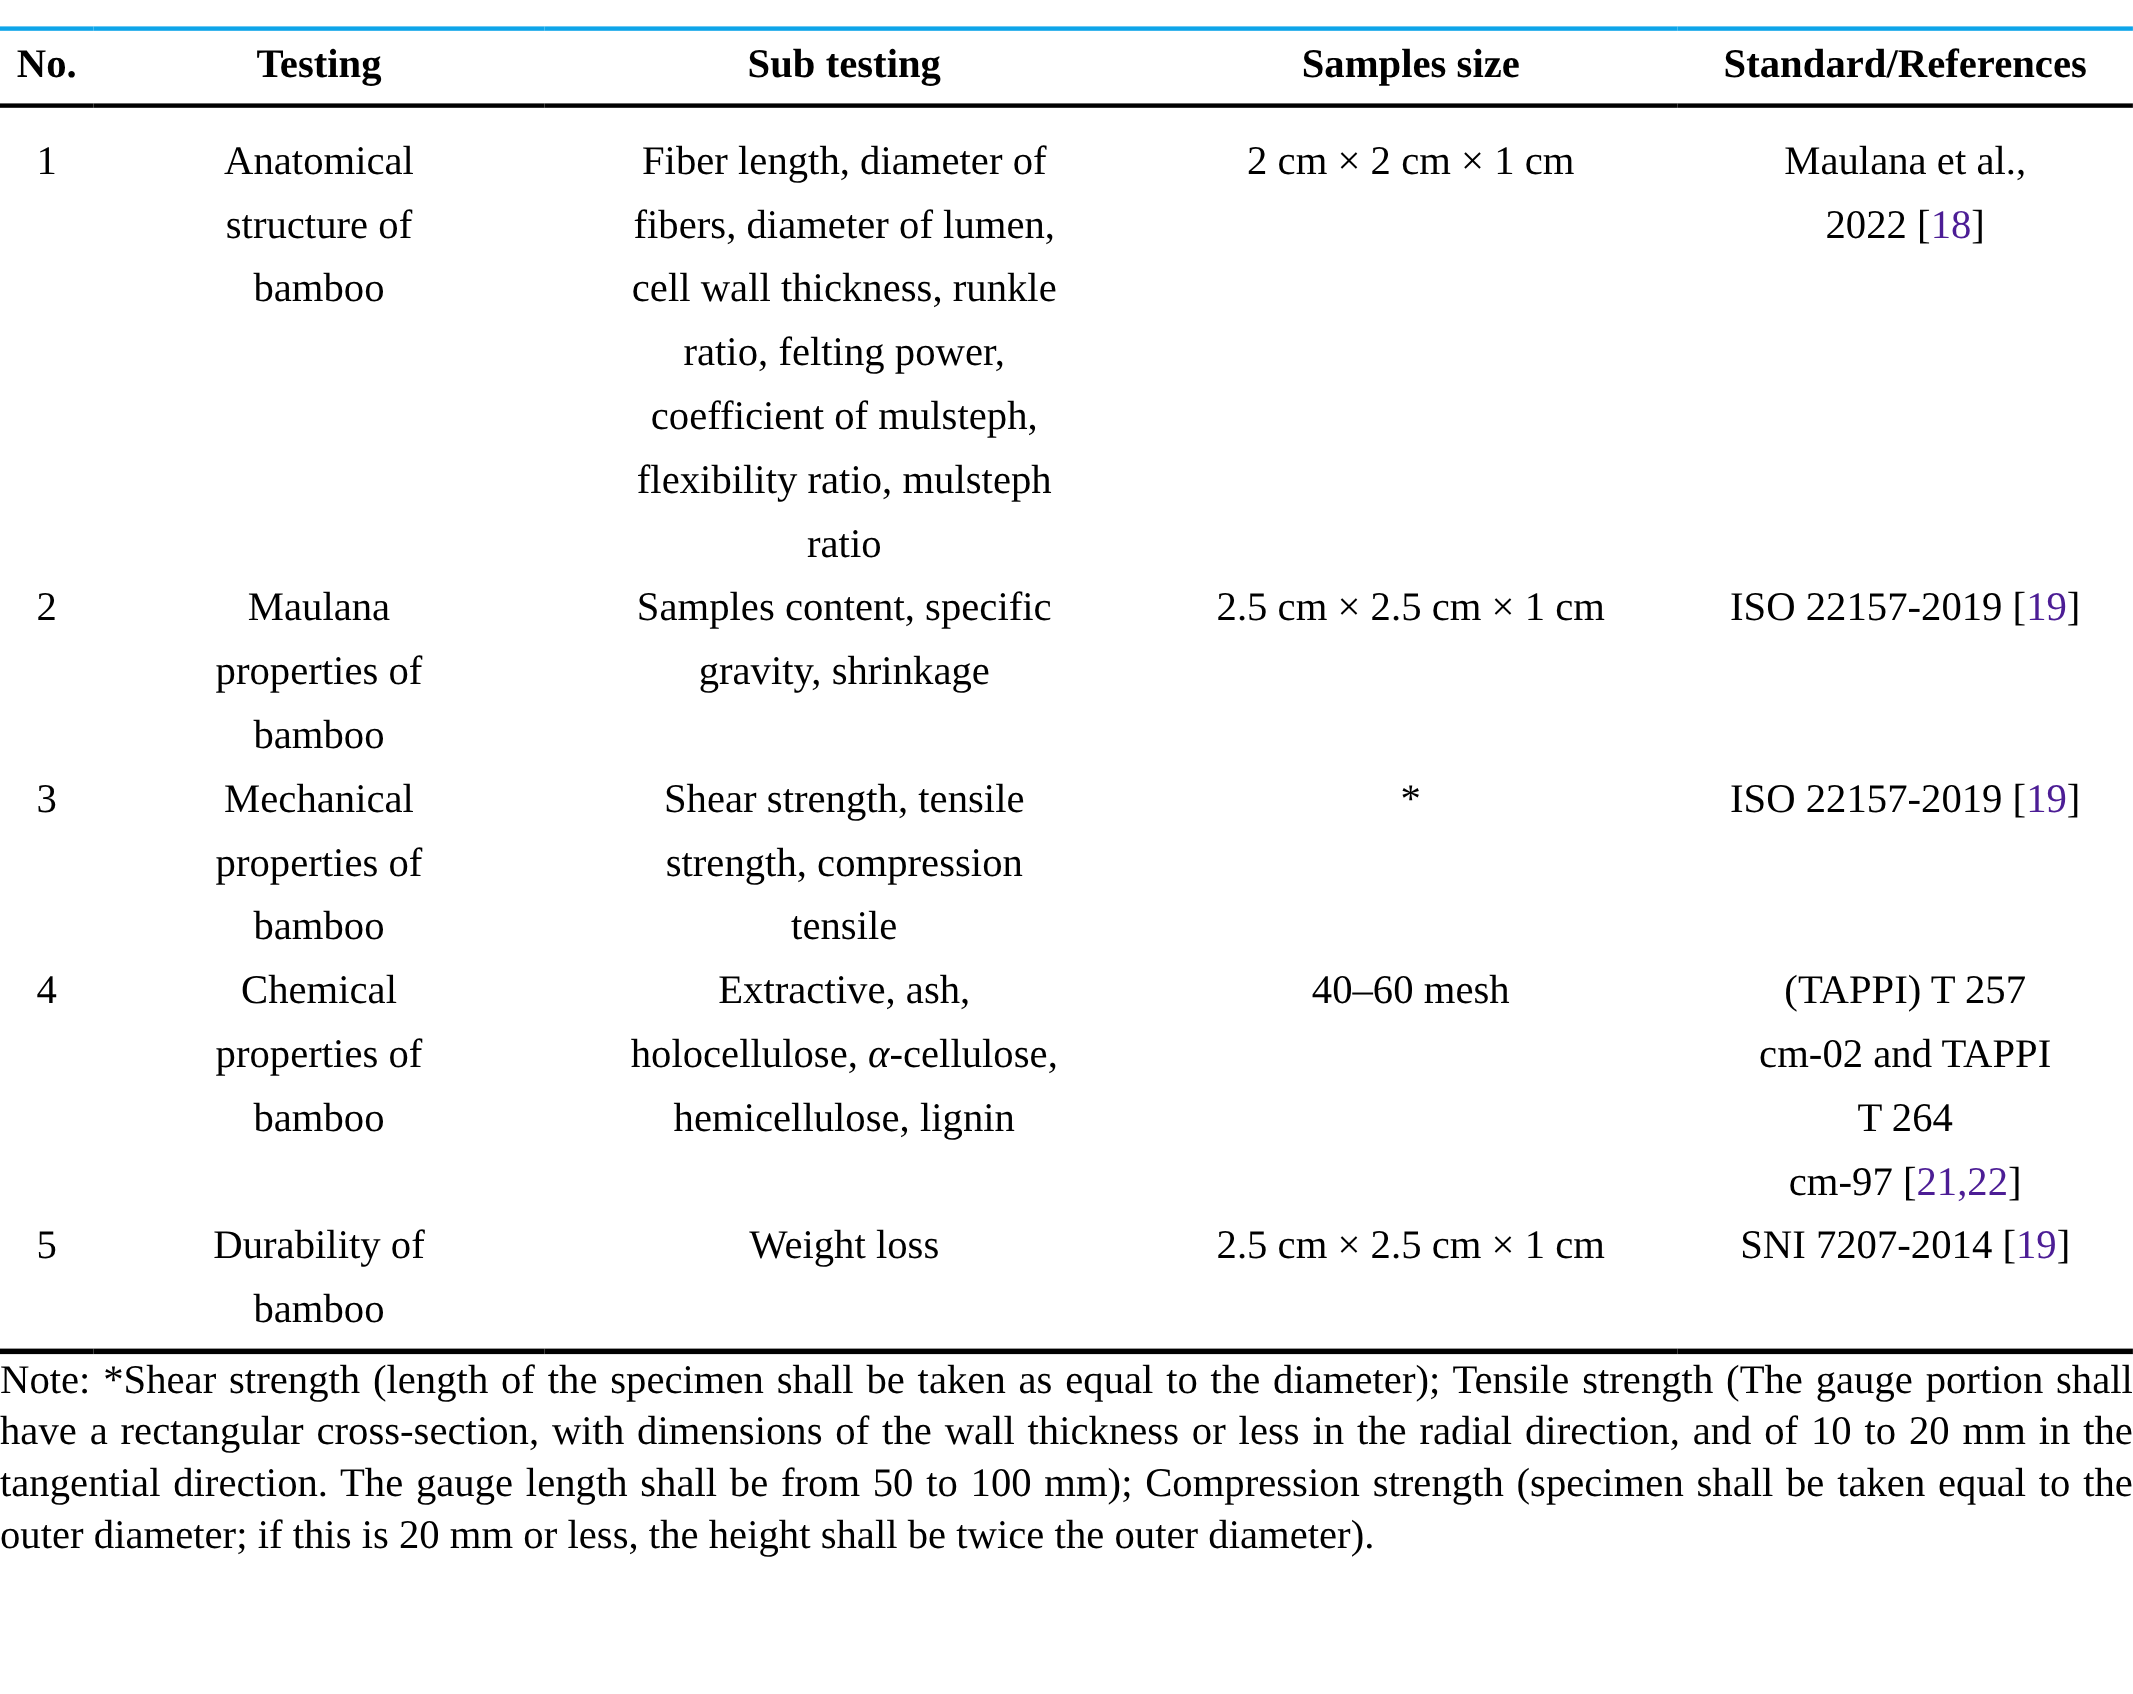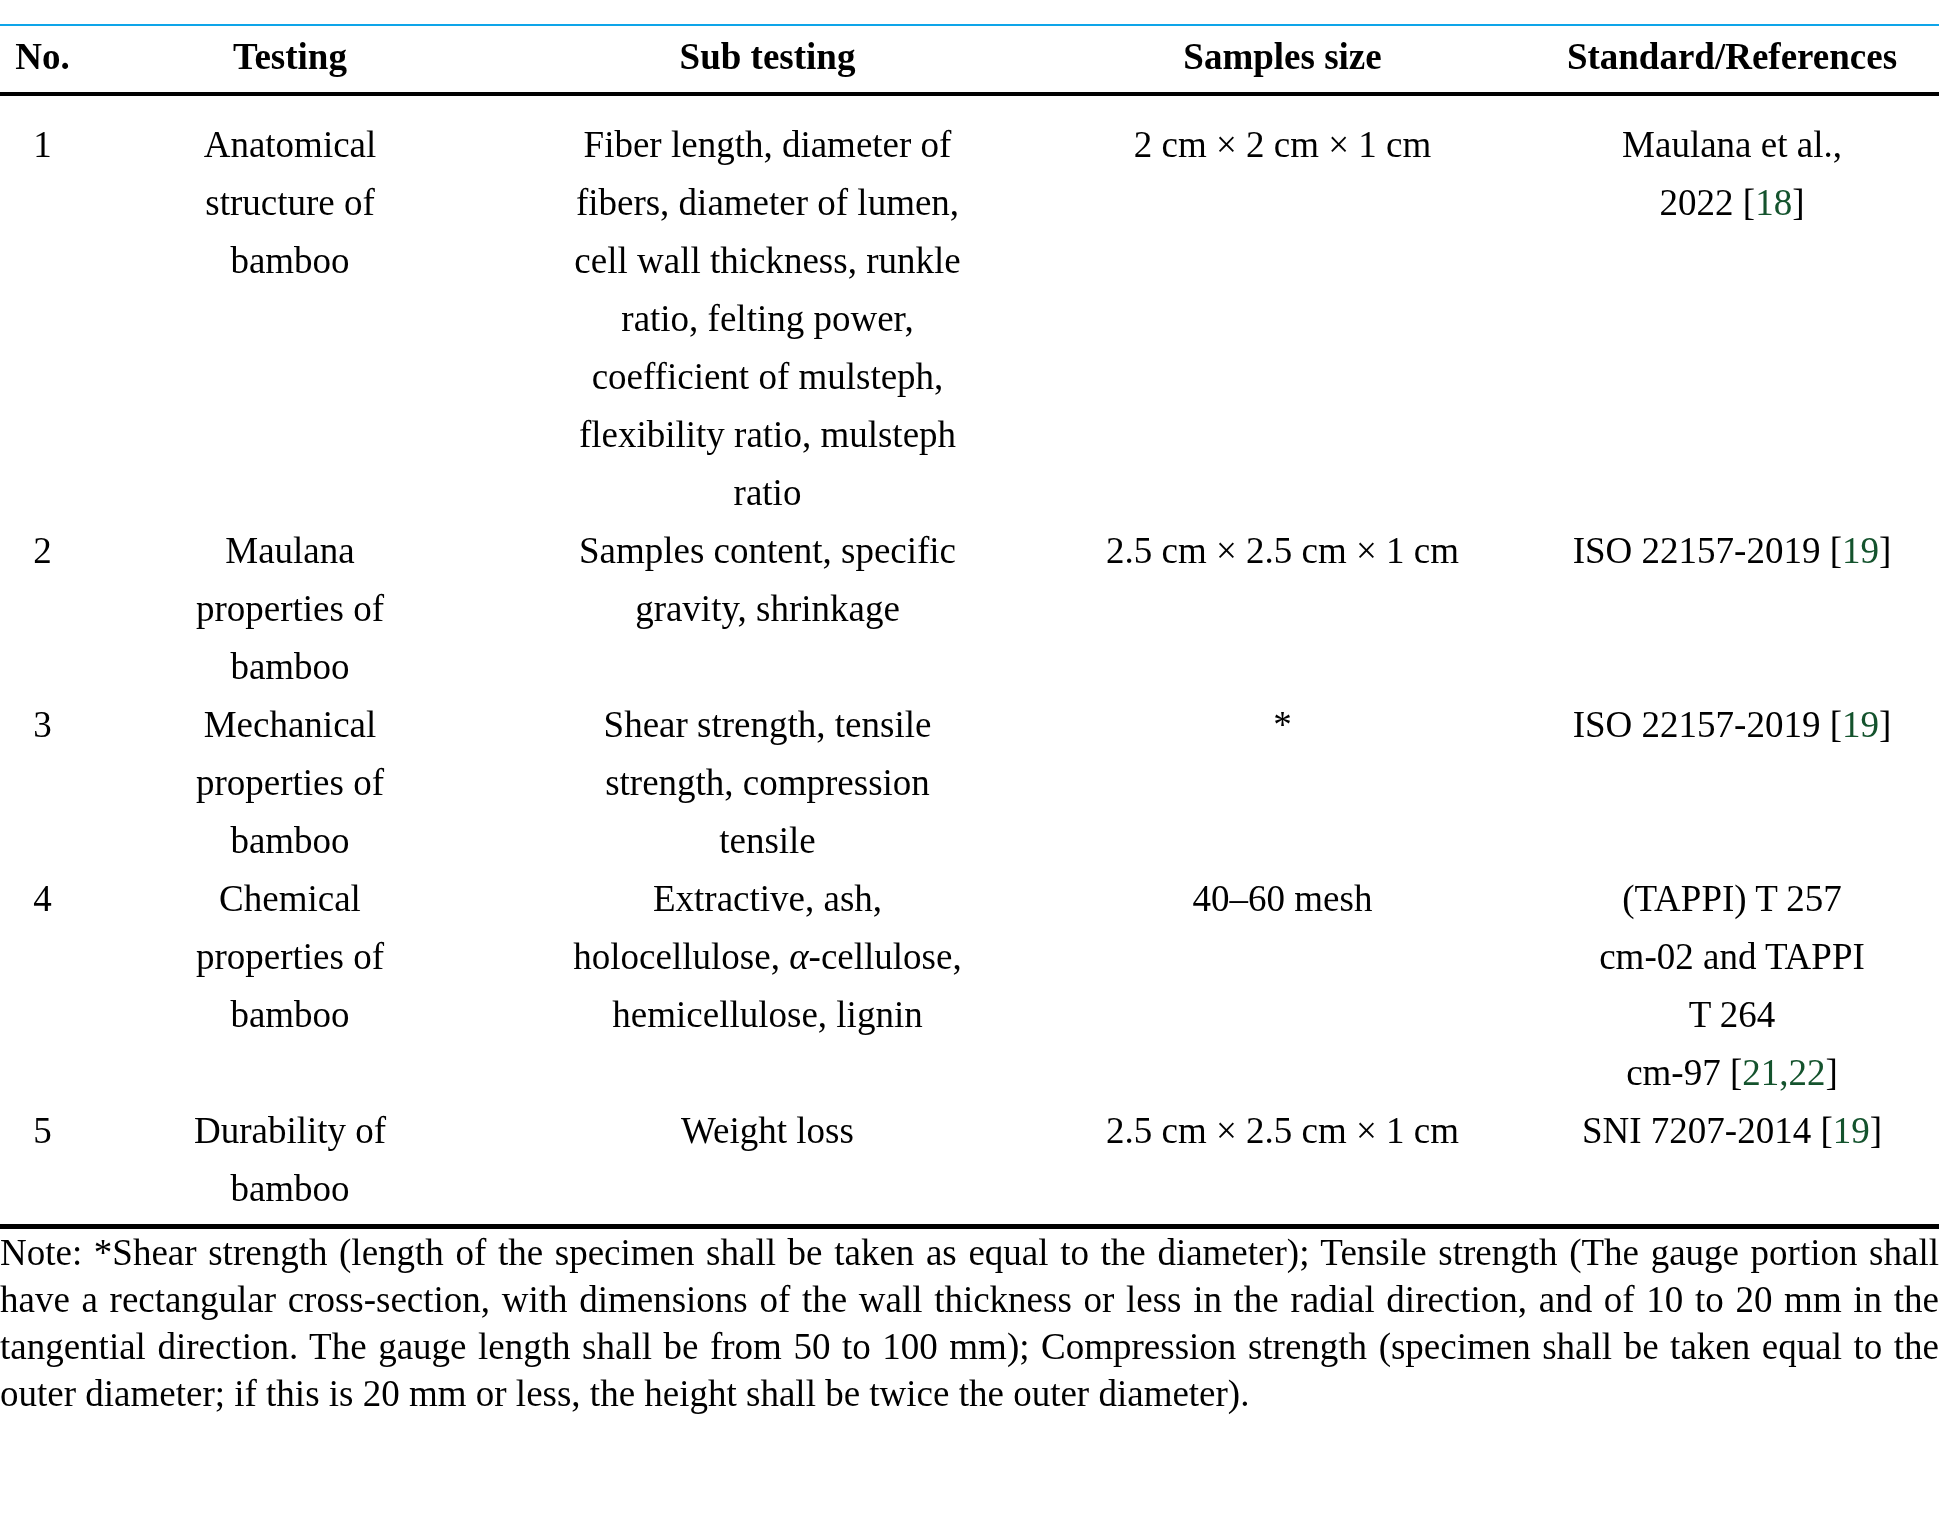--- a/index.html
+++ b/index.html
@@ -18,21 +18,21 @@
     font-size: 37px;
     line-height: 46px;
     white-space: nowrap;
   }
   .bold { font-weight: bold; }
   table.tbl {
     width: 1939px;
     margin-top: 18px;
     border-collapse: collapse;
     table-layout: fixed;
-    border-top: 2px solid #0ea5e9;
+    border-top: 4px solid #0ea5e9;
     border-bottom: 5px solid #000;
   }
   thead th {
     font-size: 37px;
     font-weight: bold;
     line-height: 46px;
     text-align: center;
     padding: 8px 4px 12px 4px;
     border-bottom: 4px solid #000;
     overflow: visible;
@@ -41,21 +41,21 @@
     font-size: 37px;
     line-height: 58px;
     vertical-align: top;
     text-align: center;
     padding: 0 4px;
     overflow: visible;
   }
   tbody tr:first-child td { padding-top: 20px; }
   tbody tr:last-child td  { padding-bottom: 6px; }
   .cell-line { white-space: nowrap; }
-  .cite { color: #14532d; cursor: pointer; text-decoration: none; }
+  .cite { color: #4c1d95; cursor: pointer; text-decoration: none; }
   .it { font-style: italic; }
   .note {
     font-size: 37px;
     line-height: 47px;
     text-align: justify;
   }
 </style>
 </head>
 <body>
 

